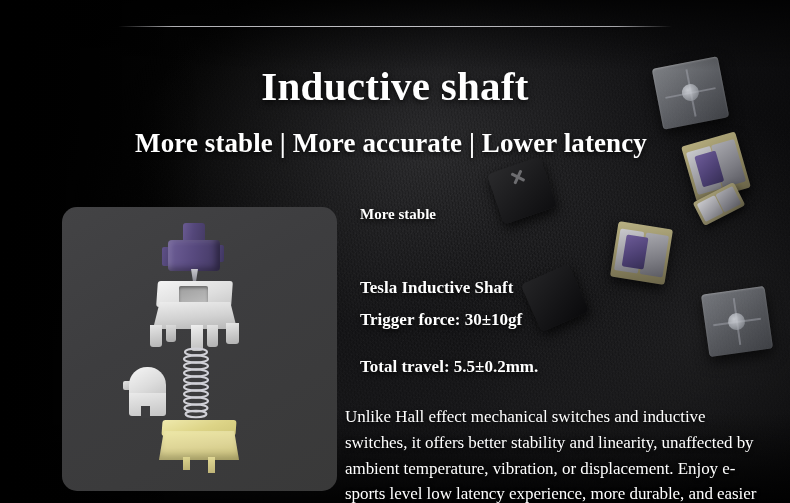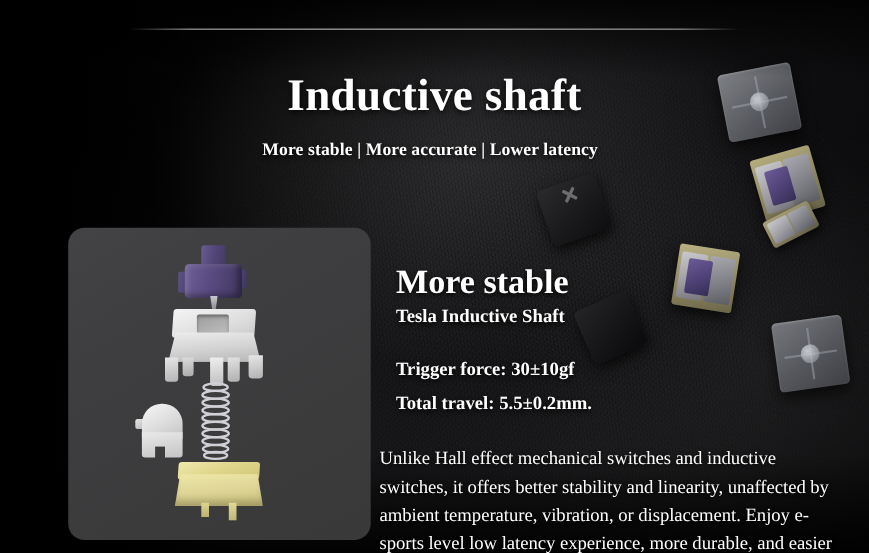--- a/index.html
+++ b/index.html
@@ -71,21 +71,21 @@
     font-size: 41px;
     font-weight: bold;
     letter-spacing: 0.3px;
     text-shadow: 0 2px 6px rgba(0,0,0,0.85);
   }
   .subtitle {
     position: absolute;
     left: 0; top: 128px;
     width: 782px;
     text-align: center;
-    font-size: 16px;
+    font-size: 27px;
     font-weight: bold;
     letter-spacing: 0.1px;
     text-shadow: 0 2px 5px rgba(0,0,0,0.85);
   }
 
   
   .panel {
     position: absolute;
     left: 62px; top: 207px;
     width: 275px; height: 284px;
@@ -293,33 +293,33 @@
     border-radius: 2px;
   }
   .sw-stem {
     position: absolute; left: 18%; top: 22%; width: 40%; height: 56%;
     background: linear-gradient(150deg, #6c5b97 0%, #4e4175 55%, #362e55 100%);
     border-radius: 2px;
   }
 
   
   .col-head {
-    position: absolute; left: 360px; top: 238px;
-    font-size: 31px; font-weight: bold;
+    position: absolute; left: 360px; top: 206px;
+    font-size: 15px; font-weight: bold;
     text-shadow: 0 2px 5px rgba(0,0,0,0.9);
     font-family: Liberation Serif, serif;
   }
   .spec {
     position: absolute; left: 360px;
     font-size: 17px; font-weight: bold;
     text-shadow: 0 2px 5px rgba(0,0,0,0.9);
     white-space: nowrap;
   }
   .spec-0 { top: 278px; }
-  .spec-1 { top: 326px; }
+  .spec-1 { top: 310px; }
   .spec-2 { top: 357px; }
 
   .para {
     position: absolute;
     left: 345px; top: 404px;
     width: 416px;
     font-size: 17px;
     font-weight: normal;
     line-height: 1.52;
     letter-spacing: -0.05px;

